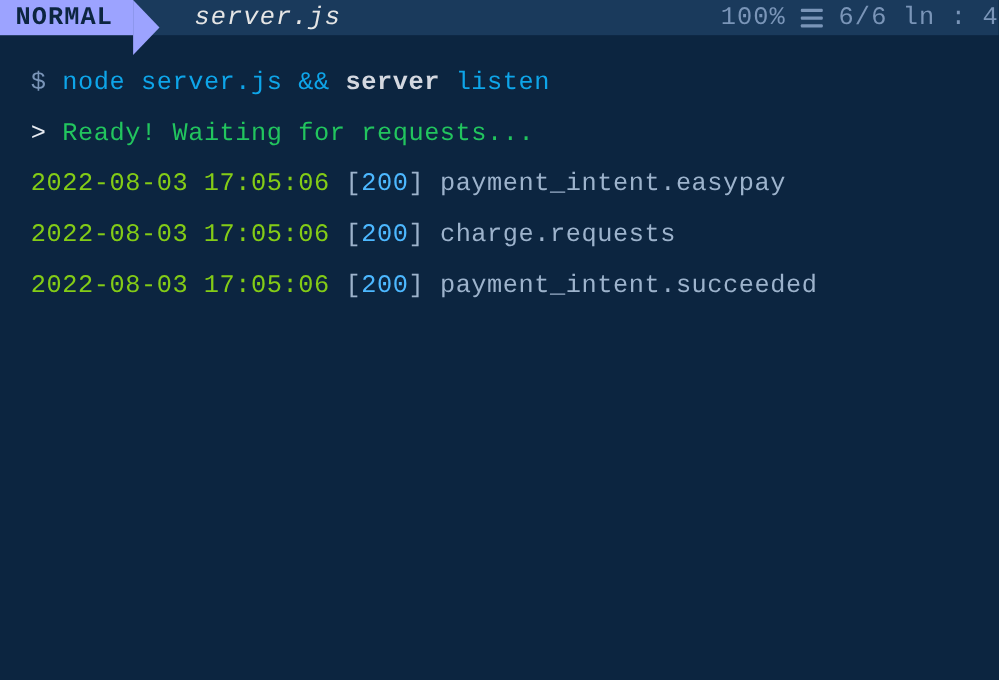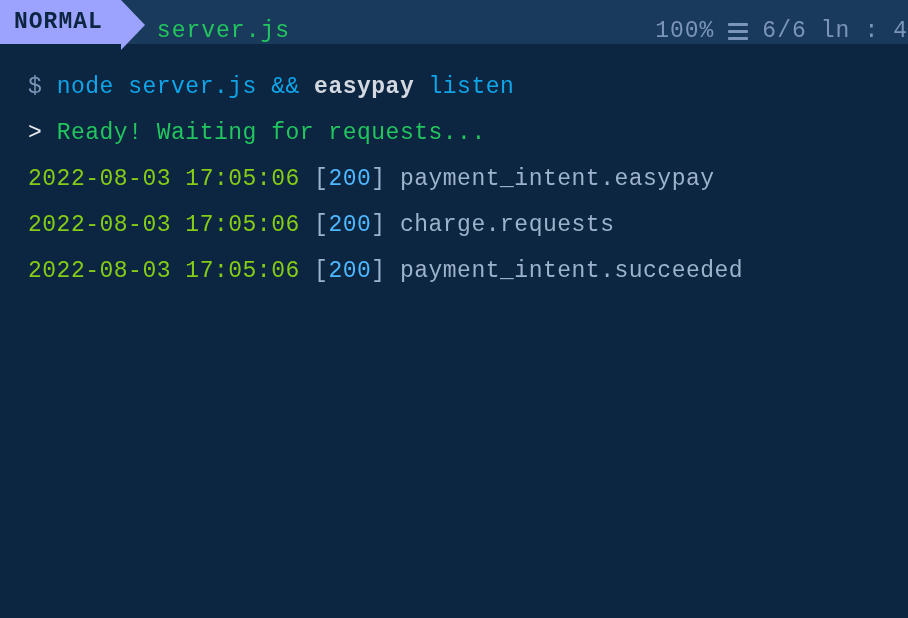--- a/index.html
+++ b/index.html
@@ -13,22 +13,22 @@
       height: 618px;
       background: #0c2540;
       font-family: 'Menlo', 'Consolas', 'Courier New', monospace;
       font-size: 23px;
       overflow: hidden;
       border-radius: 0 0 12px 12px;
     }
     
     .status-bar {
       display: flex;
-      align-items: flex-end;
-      height: 44px;
+      align-items: center;
+      height: 32px;
       background: #1a3a5c;
     }
     
     .mode-badge {
       background: #9ca3ff;
       color: #0c2540;
       font-weight: bold;
       padding: 0 18px 0 14px;
       height: 100%;
       display: flex;
@@ -43,23 +43,24 @@
       right: -24px;
       top: 0;
       width: 0;
       height: 0;
       border-top: 25px solid transparent;
       border-bottom: 25px solid transparent;
       border-left: 24px solid #9ca3ff;
     }
     
     .filename {
-      color: #22c55e;
-      margin-left: 36px;
+      color: #e5e5e5;
+      margin-left: 56px;
       letter-spacing: 1px;
+      font-style: italic;
     }
     
     .status-right {
       margin-left: auto;
       display: flex;
       align-items: center;
       gap: 14px;
       color: #7a95b8;
       letter-spacing: 1px;
     }
@@ -144,21 +145,21 @@
     <span>6/6</span>
     <span>ln</span>
     <span>:</span>
     <span>4</span>
   </div>
 </div>
 
 <div class="terminal-content">
   <div class="line">
     <span class="prompt-symbol">$</span>
-    <span class="command-text">node server.js &amp;&amp; </span><span class="brand">easypay</span><span class="command-text"> listen</span>
+    <span class="command-text">node server.js &amp;&amp; </span><span class="brand">server</span><span class="command-text"> listen</span>
   </div>
 
   <div class="line">
     <span class="output-prefix">&gt;</span>
     <span class="output-text">Ready! Waiting for requests...</span>
   </div>
 
   <div class="line">
     <span class="log-timestamp">2022-08-03 17:05:06</span>
     <span class="log-bracket"> [</span><span class="log-status">200</span><span class="log-bracket">] </span>

